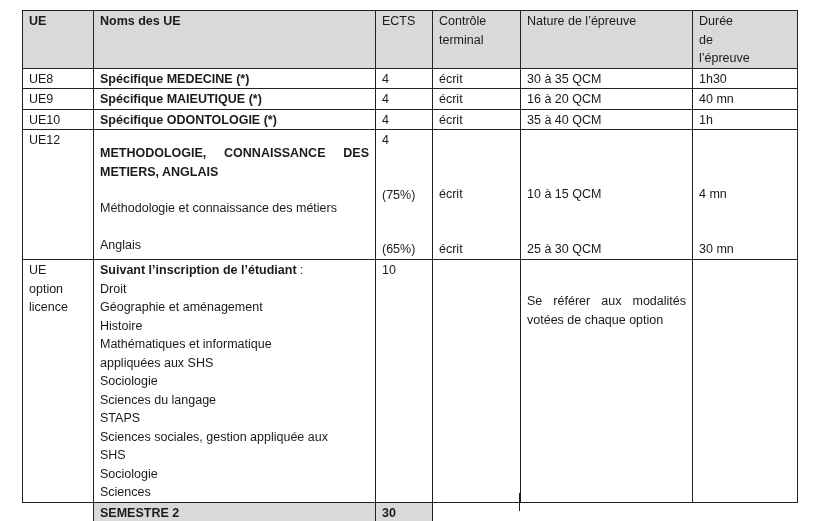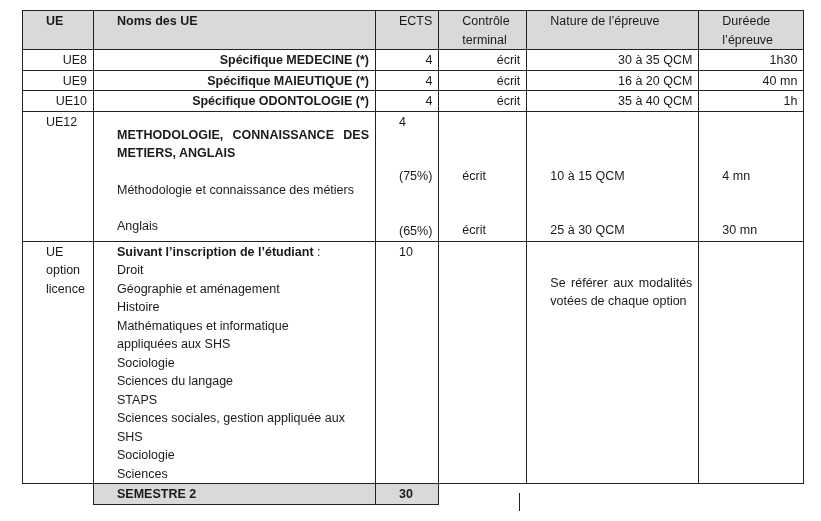--- a/index.html
+++ b/index.html
@@ -1,27 +1,27 @@
 <!DOCTYPE html>
 <html><head>
   <meta charset="utf-8">
   <style>
     html, body { margin: 0; padding: 0; background: #ffffff; }
     body { width: 821px; height: 521px; position: relative; overflow: hidden;
            font-family: "Liberation Sans", sans-serif; font-size: 12.5px; color: #1a1a1a; }
     .tbl { position: absolute; left: 22px; top: 10px; border-collapse: collapse; table-layout: fixed; }
-    .tbl td { border: 1px solid #222; vertical-align: top; padding: 1px 6px 0 23px; line-height: 18.5px; }
+    .tbl td { border: 1px solid #222; vertical-align: top; padding: 1px 6px 0 6px; line-height: 18.5px; }
     .hdr td { background: #d9d9d9; height: 36px; }
     .b { font-weight: bold; }
-    .r1 td { height: 17px; text-align: right; }
+    .r1 td { height: 17px; }
     .just { text-align: justify; text-align-last: justify; margin-top: 13px; }
     .gap { height: 18px; }
     .sem td { background: #d9d9d9; height: 16px; }
     .noborder { border: none !important; background: #fff !important; }
-    .durhead { display: flex; justify-content: flex-start; }
+    .durhead { display: flex; justify-content: flex-end; flex-direction: column; }
     .vline { position: absolute; left: 519px; top: 493px; width: 1px; height: 18px; background: #222; }
   </style>
 </head>
 <body>
 
 <table class="tbl">
   <colgroup>
     <col style="width:71px">
       <col style="width:282px">
       <col style="width:57px">

